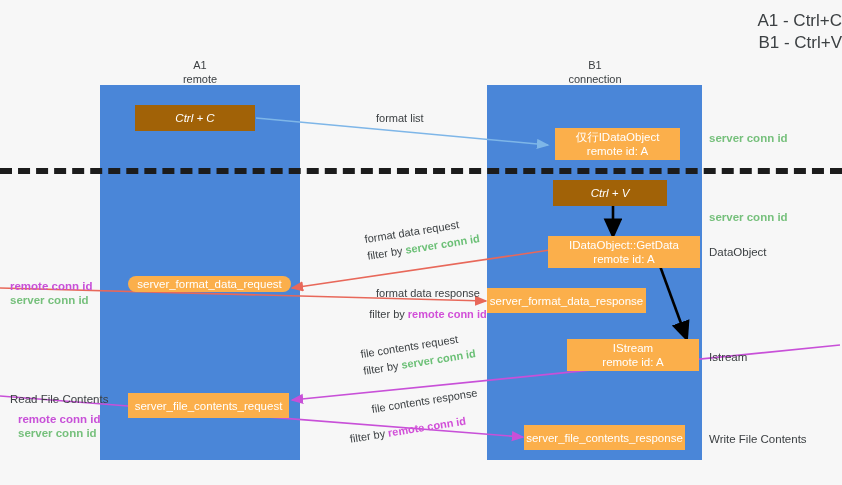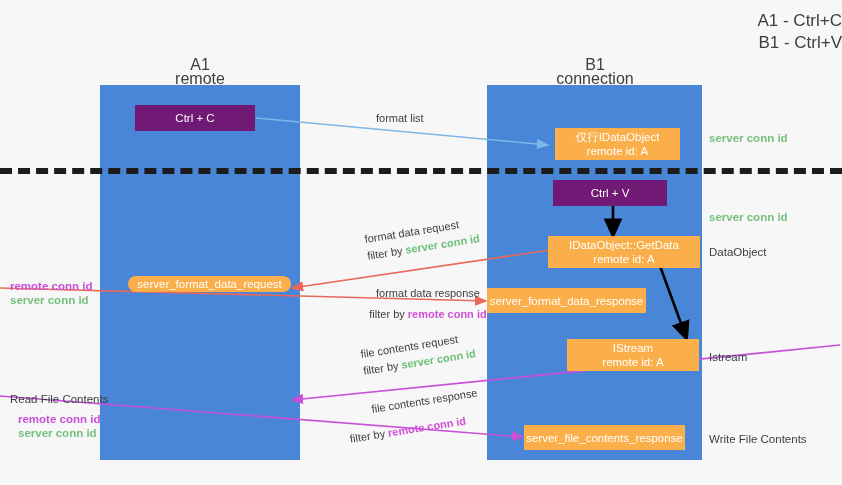--- a/index.html
+++ b/index.html
@@ -36,21 +36,21 @@
     width: 842px;
     text-align: right;
     font-size: 17px;
     line-height: 22px;
     color: #3c4043;
     white-space: pre-line;
   }
   .col-head {
     position: absolute;
     text-align: center;
-    font-size: 16px;
+    font-size: 11px;
     line-height: 14px;
     color: #3c4043;
     white-space: pre-line;
   }
   .lane {
     position: absolute;
     background: #4a86d8;
   }
   .lane-a { left: 100px; top: 85px; width: 200px; height: 375px; }
   .lane-b { left: 487px; top: 85px; width: 215px; height: 375px; }
@@ -71,21 +71,21 @@
     flex-direction: column;
     align-items: center;
     justify-content: center;
     text-align: center;
     color: #ffffff;
     font-size: 11.5px;
     line-height: 14px;
     white-space: pre-line;
     padding: 3px 6px;
   }
-  .node.green { background: #701a75; }
+  .node.green { background: #a16207; font-style: italic; }
   .node.orange { background: #fbaf4b; }
 
   .side-label {
     position: absolute;
     font-size: 11.5px;
     line-height: 14px;
     white-space: pre-line;
   }
   .lbl-plain { color: #3c4043; }
   .lbl-green { color: #76c07c; font-weight: bold; }
@@ -162,20 +162,21 @@
   <div class="node orange" style="left:548px; top:236px; width:152px; height:32px;">IDataObject::GetData
 remote id: A</div>
 
   <div class="node orange" style="left:128px; top:276px; width:163px; height:16px;border-radius:11px;">server_format_data_request</div>
 
   <div class="node orange" style="left:487px; top:288px; width:159px; height:25px;">server_format_data_response</div>
 
   <div class="node orange" style="left:567px; top:339px; width:132px; height:32px;">IStream
 remote id: A</div>
 
+  <div class="node orange" style="left:128px; top:393px; width:161px; height:25px;">server_file_contents_request</div>
 
   <div class="node orange" style="left:524px; top:425px; width:161px; height:25px;">server_file_contents_response</div>
 
   <div class="side-label lbl-green" style="left:709px; top:131px;">server conn id</div>
   <div class="side-label lbl-green" style="left:709px; top:210px;">server conn id</div>
   <div class="side-label lbl-plain" style="left:709px; top:245px;">DataObject</div>
   <div class="side-label lbl-plain" style="left:709px; top:350px;">Istream</div>
   <div class="side-label lbl-plain" style="left:709px; top:432px;">Write File Contents</div>
 
   <div class="side-label lbl-magenta" style="left:10px; top:279px;">remote conn id</div>

